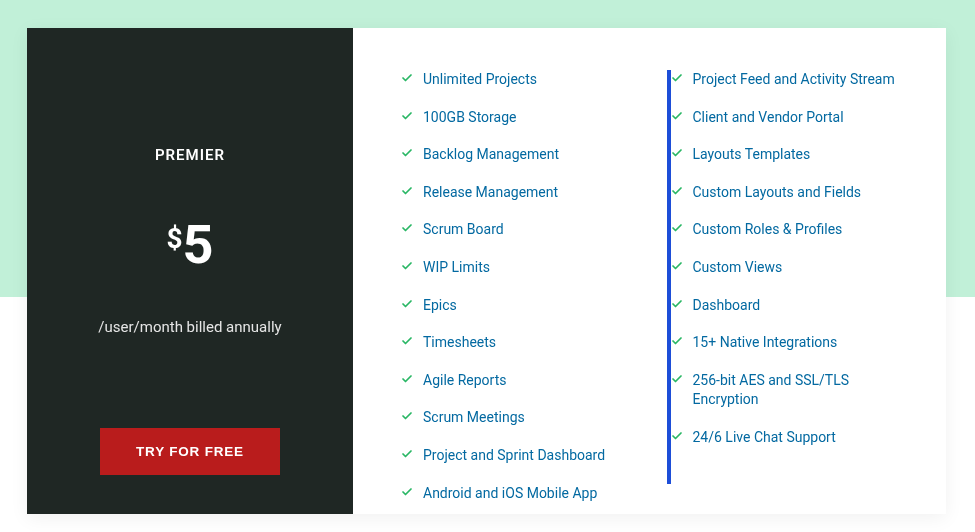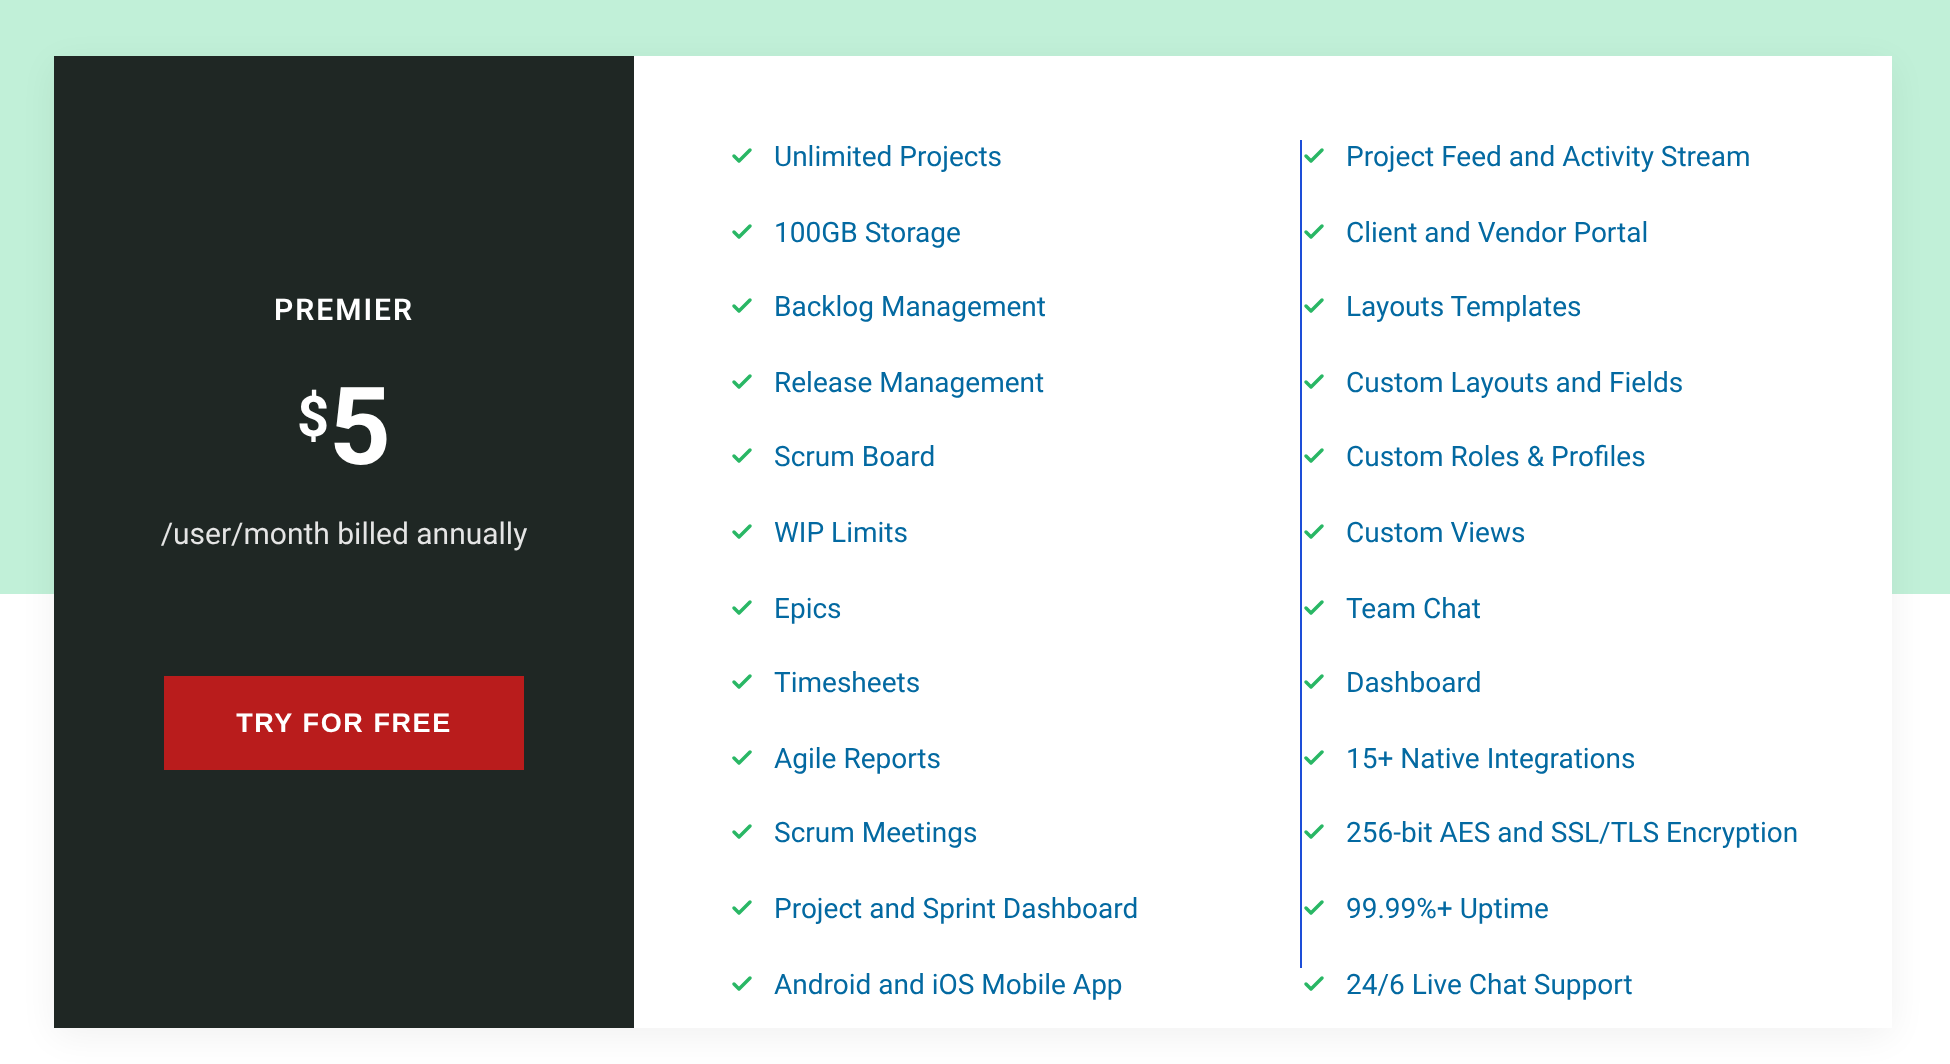--- a/index.html
+++ b/index.html
@@ -13,27 +13,28 @@
 .card {
   position:absolute;
   left:27px;
   top:28px;
   width:919px;
   height:486px;
   display:flex;
   box-shadow:0 4px 18px rgba(0,0,0,0.06);
 }
 .left-panel {
-  width:290px;
+  width:326px;
   background:#1f2724;
   color:#fff;
   display:flex;
   flex-direction:column;
   align-items:center;
   position:relative;
+  gap:30px;
 }
 .plan-name {
   margin-top:118px;
   font-size:15px;
   font-weight:600;
   letter-spacing:1px;
 }
 .price {
   margin-top:24px;
   font-weight:700;
@@ -73,21 +74,21 @@
   background:#ffffff;
   display:flex;
   padding:42px 30px 30px 48px;
 }
 .col {
   flex:1;
   display:flex;
   flex-direction:column;
 }
 .col + .col {
-  border-left:1px solid #1d4ed8;
+  border-left:4px solid #1d4ed8;
 }
 .col:first-child { padding-right:20px; }
 .item {
   display:flex;
   align-items:flex-start;
   font-size:14px;
   color:#0369a1;
   margin-bottom:18px;
   line-height:1.4;
 }
@@ -261,53 +262,37 @@
             </svg>
           </span>
           <span>Custom Views</span>
         </div>
         <div class="item">
           <span class="check-icon">
             <svg width="12" height="12" viewBox="0 0 24 24" fill="none" stroke="#29b765" stroke-width="3.5" stroke-linecap="round" stroke-linejoin="round">
               <polyline points="20 6 9 17 4 12"></polyline>
             </svg>
           </span>
-          <span>Team Chat</span>
-        </div>
-        <div class="item">
-          <span class="check-icon">
-            <svg width="12" height="12" viewBox="0 0 24 24" fill="none" stroke="#29b765" stroke-width="3.5" stroke-linecap="round" stroke-linejoin="round">
-              <polyline points="20 6 9 17 4 12"></polyline>
-            </svg>
-          </span>
           <span>Dashboard</span>
         </div>
         <div class="item">
           <span class="check-icon">
             <svg width="12" height="12" viewBox="0 0 24 24" fill="none" stroke="#29b765" stroke-width="3.5" stroke-linecap="round" stroke-linejoin="round">
               <polyline points="20 6 9 17 4 12"></polyline>
             </svg>
           </span>
           <span>15+ Native Integrations</span>
         </div>
         <div class="item">
           <span class="check-icon">
             <svg width="12" height="12" viewBox="0 0 24 24" fill="none" stroke="#29b765" stroke-width="3.5" stroke-linecap="round" stroke-linejoin="round">
               <polyline points="20 6 9 17 4 12"></polyline>
             </svg>
           </span>
           <span>256-bit AES and SSL/TLS Encryption</span>
-        </div>
-        <div class="item">
-          <span class="check-icon">
-            <svg width="12" height="12" viewBox="0 0 24 24" fill="none" stroke="#29b765" stroke-width="3.5" stroke-linecap="round" stroke-linejoin="round">
-              <polyline points="20 6 9 17 4 12"></polyline>
-            </svg>
-          </span>
-          <span>99.99%+ Uptime</span>
         </div>
         <div class="item">
           <span class="check-icon">
             <svg width="12" height="12" viewBox="0 0 24 24" fill="none" stroke="#29b765" stroke-width="3.5" stroke-linecap="round" stroke-linejoin="round">
               <polyline points="20 6 9 17 4 12"></polyline>
             </svg>
           </span>
           <span>24/6 Live Chat Support</span>
         </div>
       </div>

